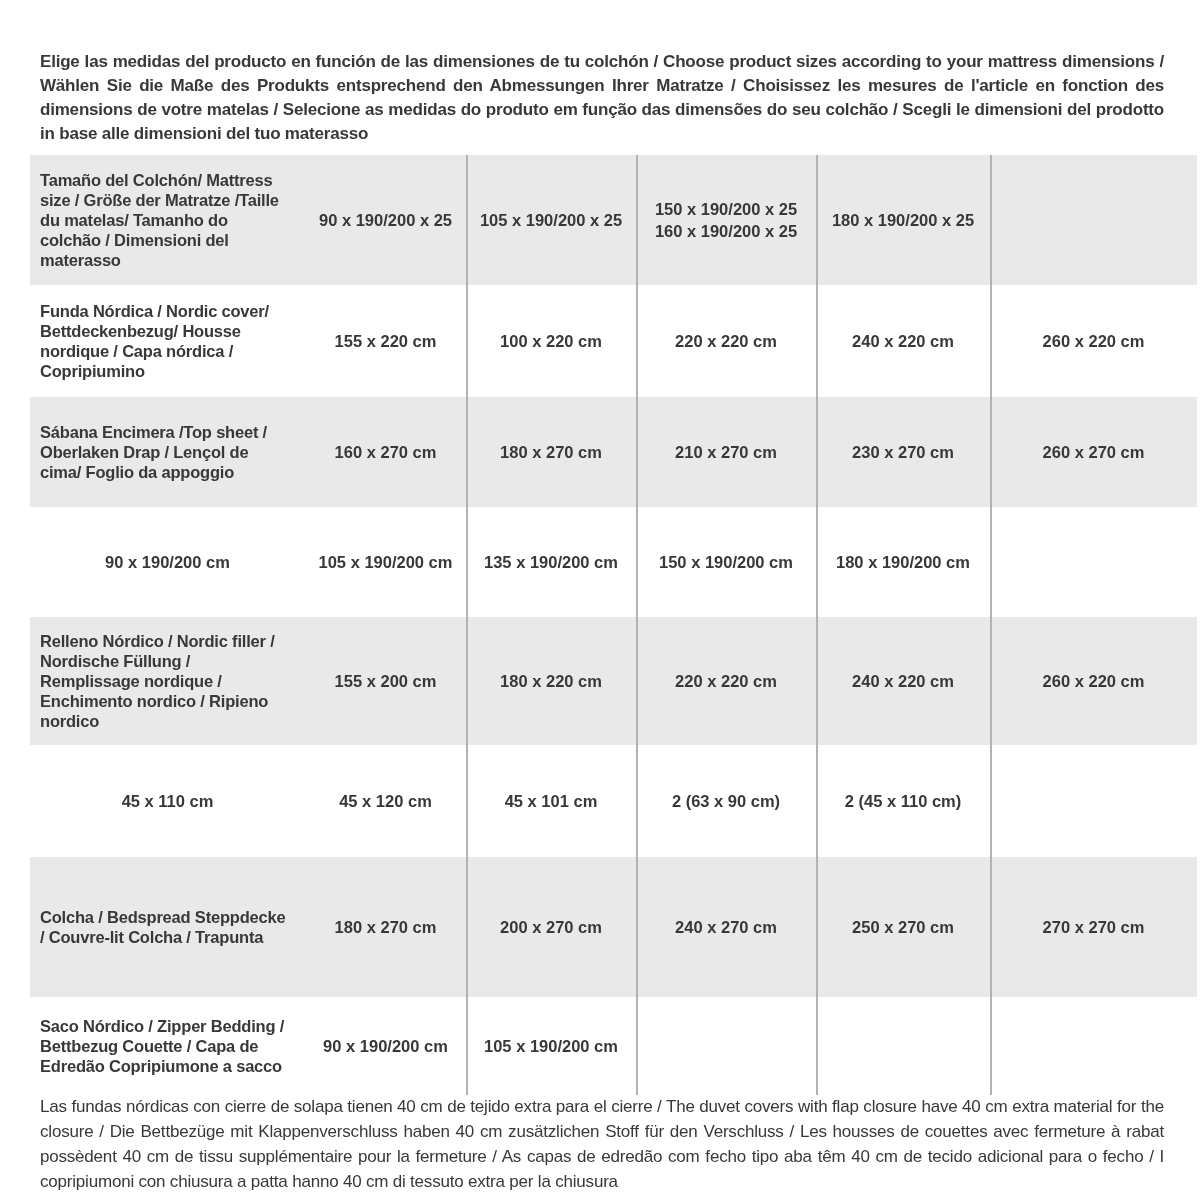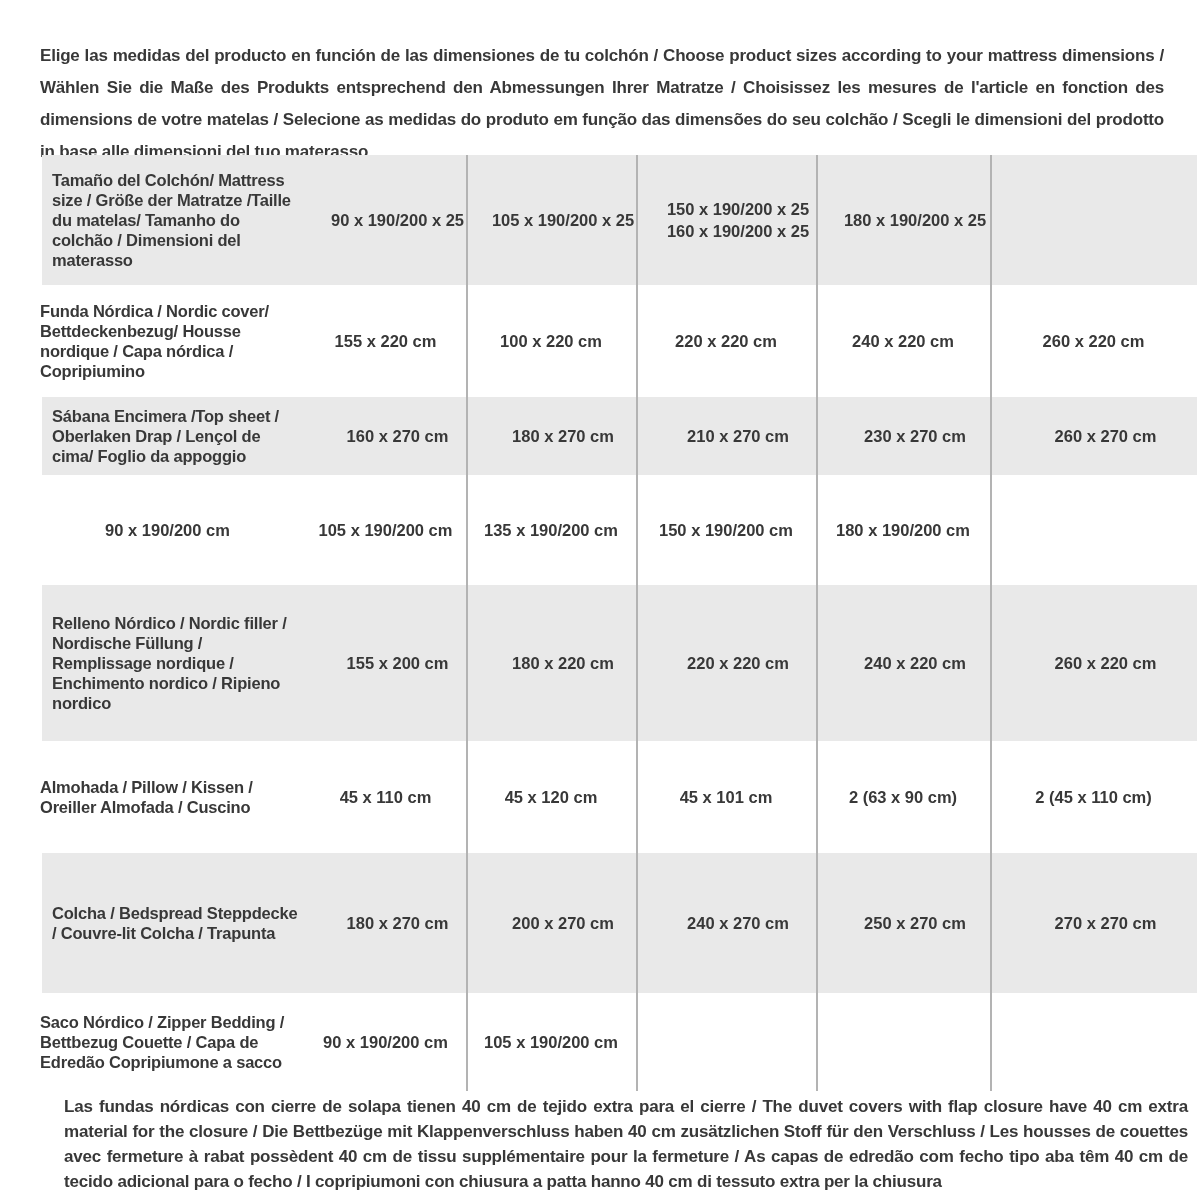--- a/index.html
+++ b/index.html
@@ -5,49 +5,49 @@
   html,body{margin:0;padding:0;background:#ffffff;}
   .page{
     position:relative;
     width:1200px;height:1200px;
     background:#ffffff;
     font-family:"Liberation Sans", sans-serif;
     color:#383838;
     overflow:hidden;
   }
   .intro{
-    position:absolute;top:23px;left:40px;width:1124px;
-    font-size:17px;line-height:32px;font-weight:700;
+    position:absolute;top:33px;left:40px;width:1124px;
+    font-size:17px;line-height:24px;font-weight:700;
     text-align:justify;letter-spacing:-0.2px;
   }
   .size-table{
     position:absolute;top:155px;left:30px;width:1167px;
   }
   .t-row{
     display:grid;
     grid-template-columns:275px 161px 170px 180px 174px 207px;
     align-items:center;
   }
-  .t-row.shaded{background:#e9e9e9;margin-left:12px;}
-  .rh-0{height:130px}.rh-1{height:112px}.rh-2{height:78px}.rh-3{height:110px}
-  .rh-4{height:156px}.rh-5{height:112px}.rh-6{height:140px}.rh-7{height:98px}
+  .t-row.shaded{background:#e9e9e9;}
+  .rh-0{height:130px}.rh-1{height:112px}.rh-2{height:110px}.rh-3{height:110px}
+  .rh-4{height:128px}.rh-5{height:112px}.rh-6{height:140px}.rh-7{height:98px}
   .cell{font-weight:700;font-size:16.5px;}
   .cell.label{
     padding-left:10px;padding-right:12px;
     line-height:20px;letter-spacing:-0.2px;
   }
   .cell.val{text-align:center;line-height:22px;}
   .divider{
     position:absolute;top:0;bottom:0;width:2px;background:#b3b3b3;
   }
   .d1{left:436px}.d2{left:606px}.d3{left:786px}.d4{left:960px}
   .footnote{
     position:absolute;top:1077px;left:40px;width:1124px;
-    font-size:17px;line-height:25px;font-weight:700;
-    text-align:justify;letter-spacing:-0.2px;margin-left:24px;
+    font-size:17px;line-height:25px;font-weight:400;
+    text-align:justify;letter-spacing:-0.2px;
   }
 </style>
 </head>
 <body>
 
 <div class="page">
 
   <p class="intro">Elige las medidas del producto en función de las dimensiones de tu colchón / Choose product sizes according to your mattress dimensions / Wählen Sie die Maße des Produkts entsprechend den Abmessungen Ihrer Matratze / Choisissez les mesures de l'article en fonction des dimensions de votre matelas / Selecione as medidas do produto em função das dimensões do seu colchão / Scegli le dimensioni del prodotto in base alle dimensioni del tuo materasso</p>
 
   <div class="size-table">
@@ -137,21 +137,20 @@
           <div>220 x 220 cm</div>
         </div>
         <div class="cell val">
           <div>240 x 220 cm</div>
         </div>
         <div class="cell val">
           <div>260 x 220 cm</div>
         </div>
       </div>
       <div class="t-row rh-5">
-        <div class="cell label">Almohada  / Pillow / Kissen / Oreiller Almofada / Cuscino</div>
         <div class="cell val">
           <div>45 x 110 cm</div>
         </div>
         <div class="cell val">
           <div>45 x 120 cm</div>
         </div>
         <div class="cell val">
           <div>45 x 101 cm</div>
         </div>
         <div class="cell val">

